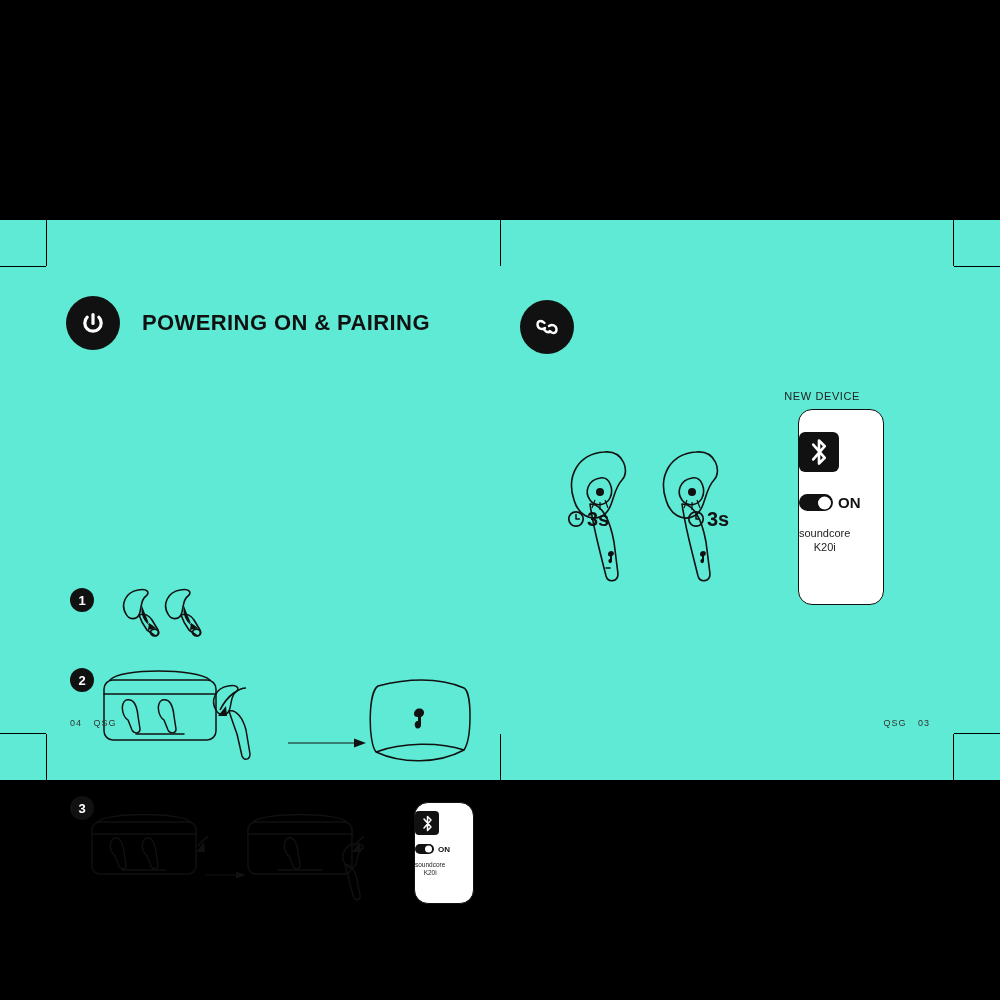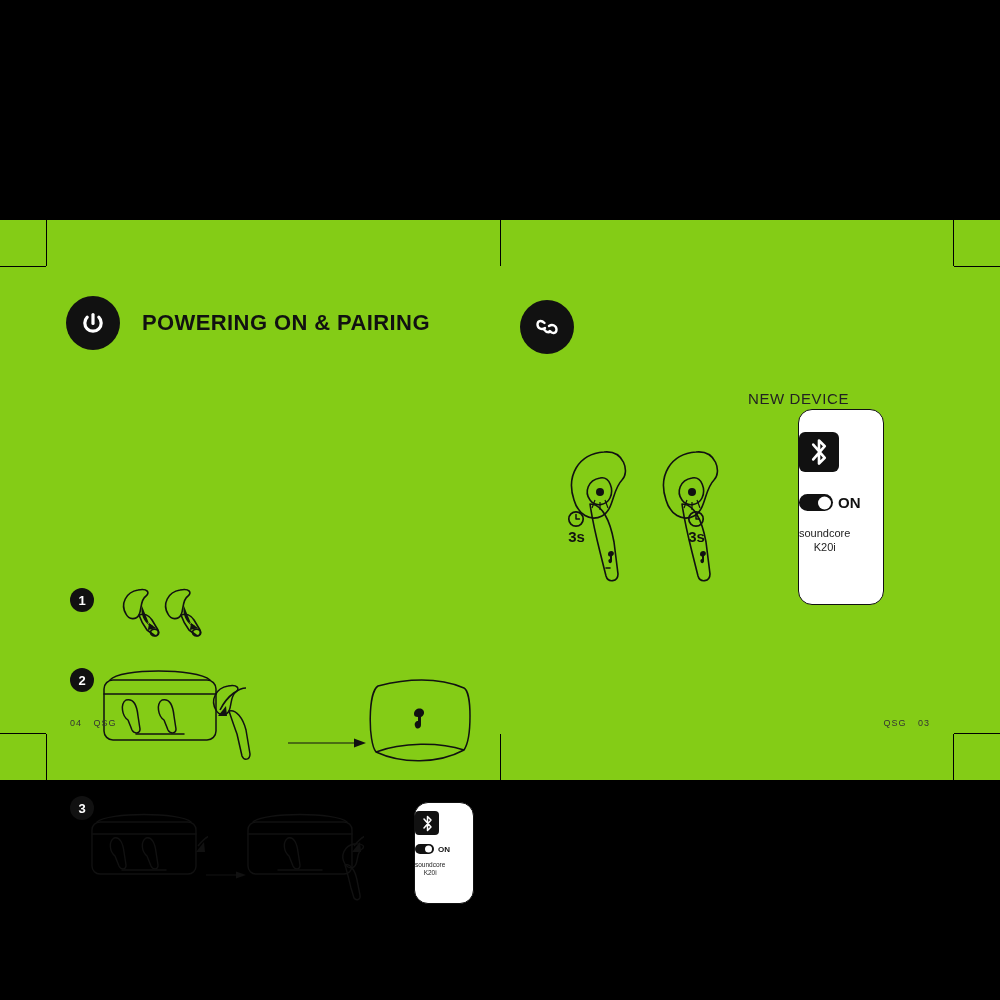--- a/index.html
+++ b/index.html
@@ -12,21 +12,21 @@
     height: 1000px;
     font-family: "Liberation Sans", sans-serif;
     overflow: hidden;
   }
   .page {
     position: absolute;
     left: 0;
     top: 220px;
     width: 1000px;
     height: 560px;
-    background: #84cc16;
+    background: #5eead4;
   }
   
   .crop {
     position: absolute;
     background: #000;
   }
   .crop.h { height: 1px; }
   .crop.v { width: 1px; }
 
   .spread {
@@ -141,34 +141,33 @@
     color: #111;
     margin-left: 4px;
   }
   .dev-name {
     text-align: center;
     color: #222;
     line-height: 1.25;
   }
   .new-device-label {
     position: absolute;
-    font-size: 15px;
+    font-size: 11px;
     letter-spacing: 0.6px;
     color: #222;
-    text-align: left;
+    text-align: right;
     width: 100%;
   }
   .timer-label {
     position: absolute;
     display: flex;
-    align-items: center;
-    font-size: 15px;
+    align-items: flex-start;
+    font-size: 20px;
     font-weight: bold;
     color: #111;
-    flex-direction: column;
   }
   .timer-label svg { margin-right: 1px; }
 </style>
 </head>
 <body>
 
 <div class="page">
 
   <div class="crop v" style="left:46px; top:0; height:46px;"></div>
   <div class="crop h" style="left:0; top:46px; width:46px;"></div>

